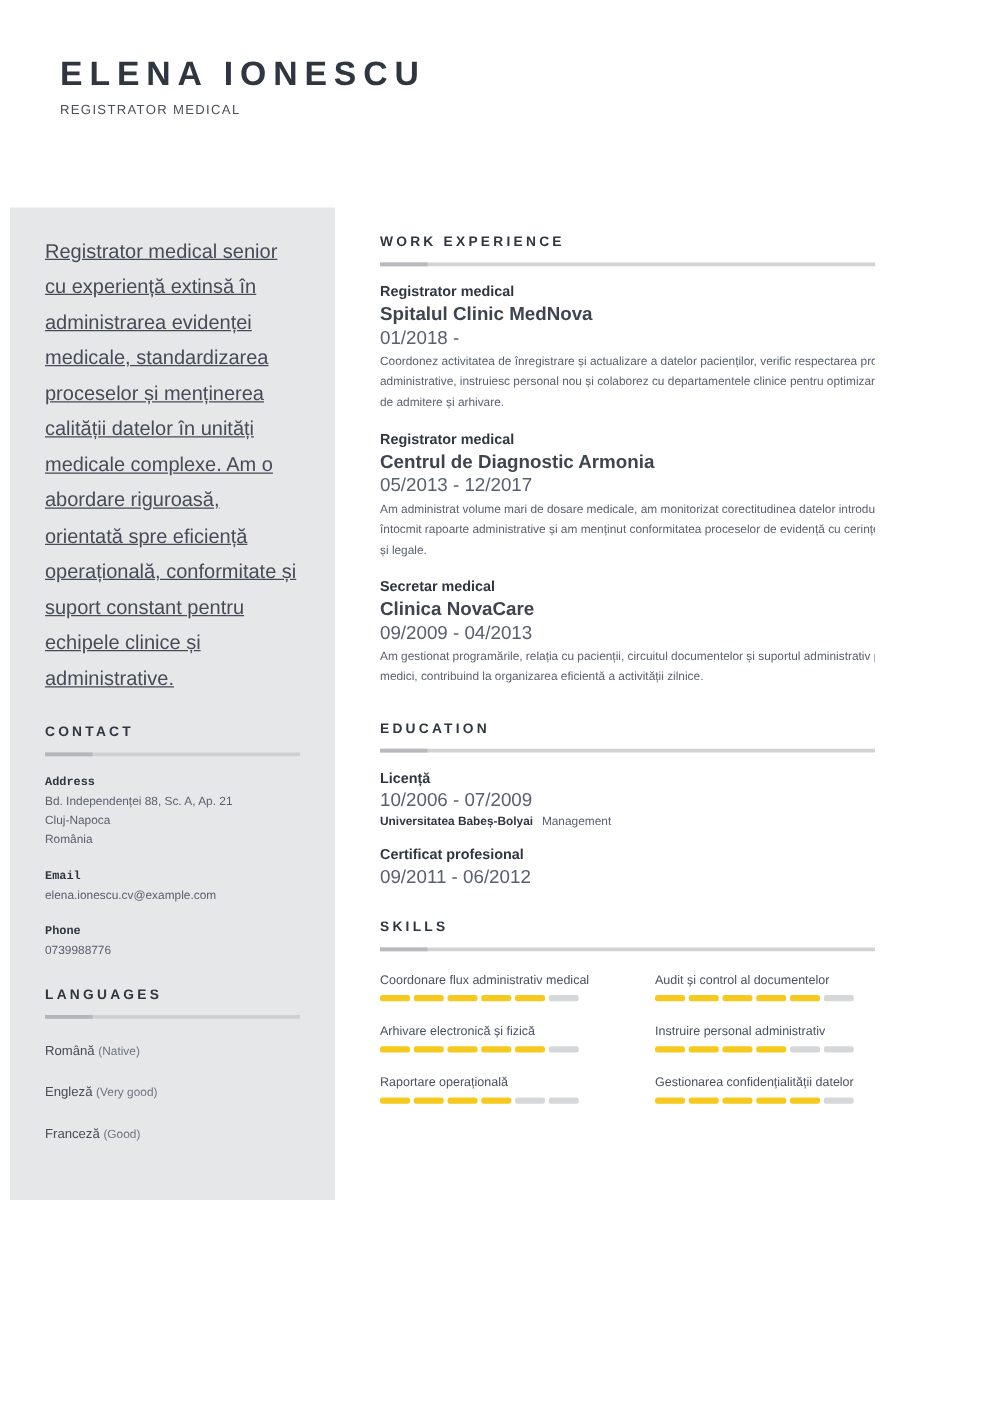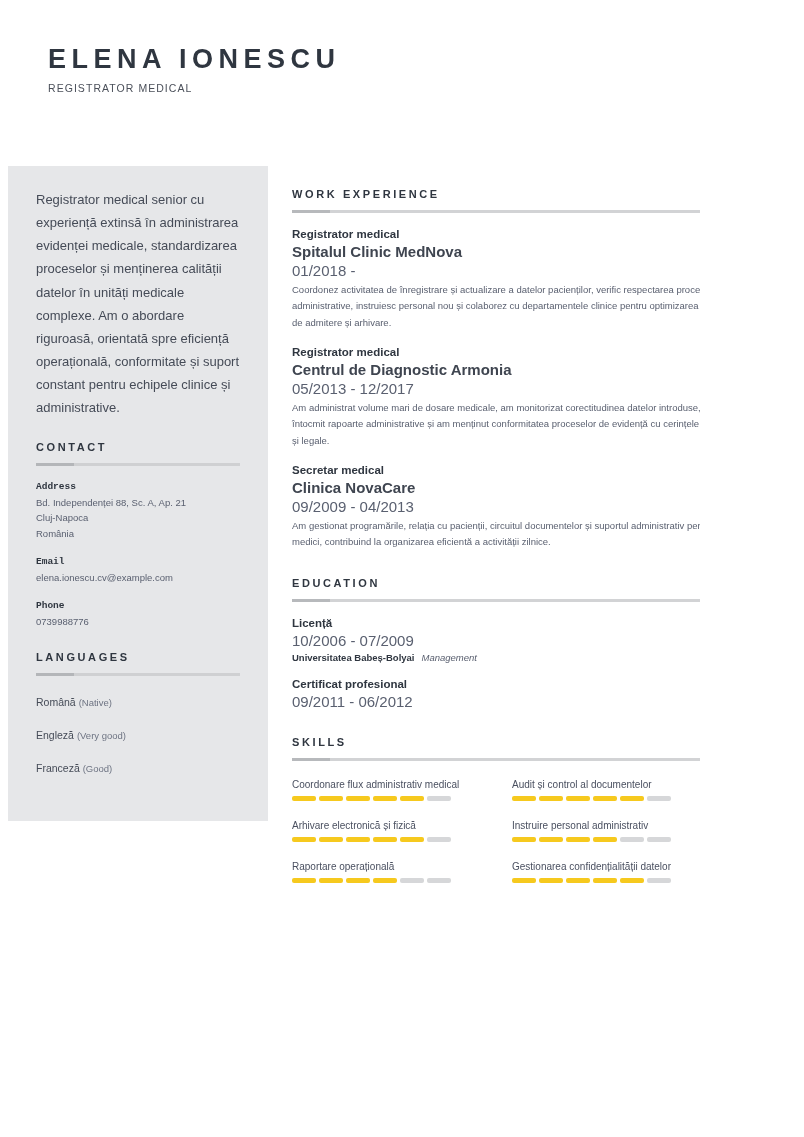--- a/index.html
+++ b/index.html
@@ -46,23 +46,24 @@
   .sidebar {
     position: absolute;
     left: 8px;
     top: 166px;
     width: 260px;
     min-height: 586px;
     background: #e6e7e9;
     padding: 22px 28px 26px 28px;
   }
   .summary {
-    font-size: 13px;
+    font-size: 16px;
     line-height: 1.78;
     color: #454b57;
+    text-decoration: underline;
   }
 
   .side-section { margin-top: 22px; }
   .side-heading {
     font-size: 11px;
     font-weight: bold;
     letter-spacing: 2.6px;
     color: #2f3640;
     text-transform: uppercase;
   }
@@ -100,21 +101,21 @@
   .lang-item {
     font-size: 10.5px;
     color: #454b57;
     margin-bottom: 21px;
   }
   .lang-level { color: #6e7483; font-size: 9.5px; }
 
   
   .main {
     position: absolute;
-    left: 292px;
+    left: 304px;
     top: 188px;
     width: 440px;
   }
   .main-section { margin-bottom: 26px; }
   .main-heading {
     font-size: 11px;
     font-weight: bold;
     letter-spacing: 2.6px;
     color: #2f3640;
     text-transform: uppercase;
@@ -142,21 +143,21 @@
     font-size: 9.5px;
     line-height: 1.72;
     color: #5a6070;
   }
 
   .edu-inst-row {
     font-size: 9.5px;
     color: #2f3640;
   }
   .edu-inst { font-weight: bold; }
-  .edu-field { color: #5a6070; margin-left: 7px; font-style: italic; }
+  .edu-field { color: #5a6070; margin-left: 7px; }
 
   
   .skills-grid {
     margin-top: 18px;
     display: flex;
     flex-wrap: wrap;
   }
   .skill {
     width: 50%;
     margin-bottom: 19px;

